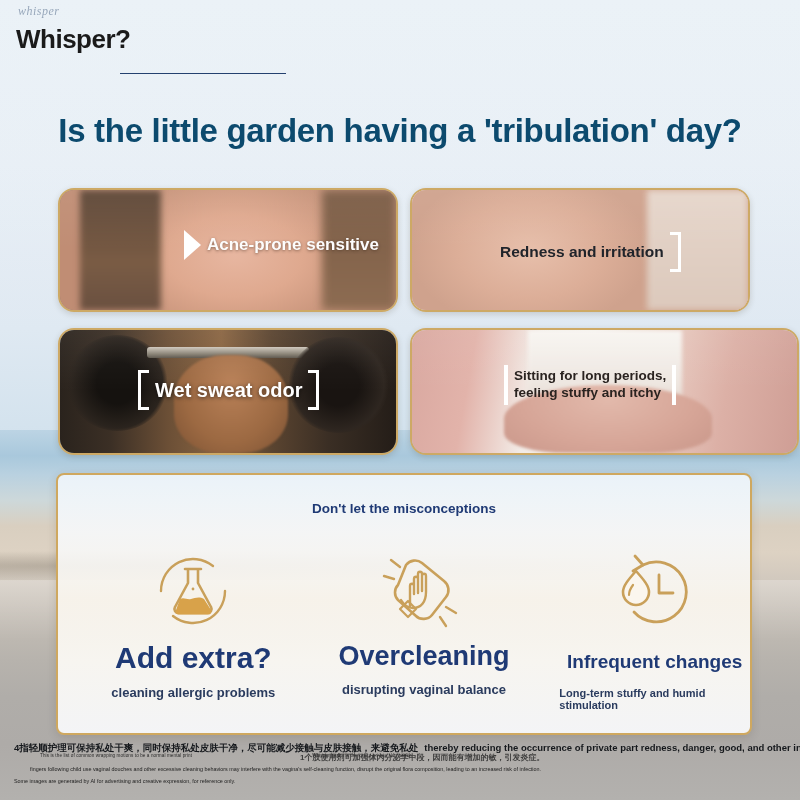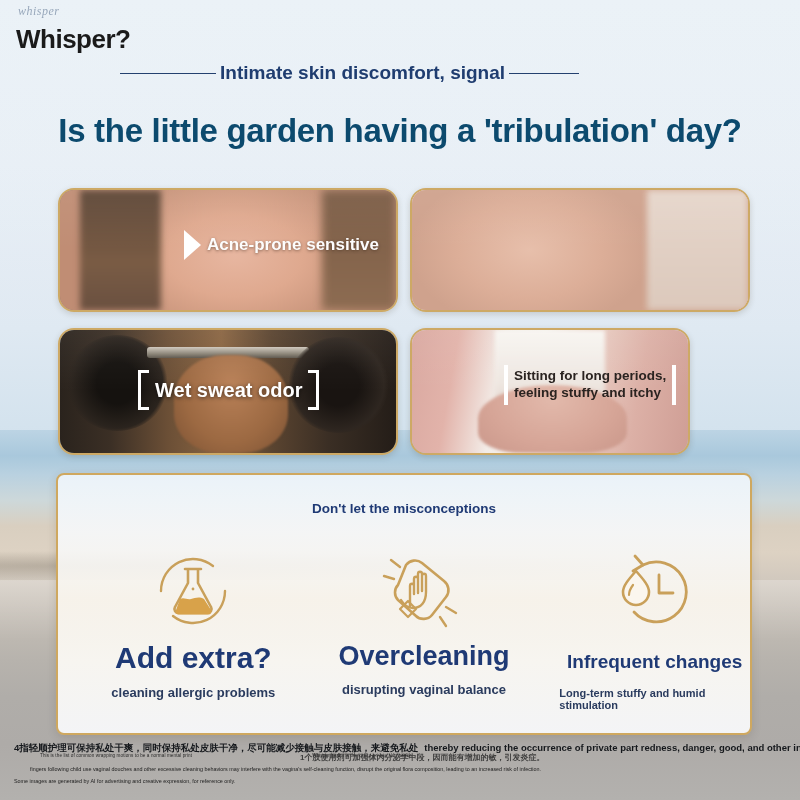--- a/index.html
+++ b/index.html
@@ -84,21 +84,21 @@
   .card {
     position: absolute;
     border: 2px solid #cda965;
     border-radius: 16px;
     overflow: hidden;
     box-shadow: 0 2px 6px rgba(60,50,30,.18);
   }
   #card-0 { left: 58px;  top: 188px; width: 340px; height: 124px; }
   #card-1 { left: 410px; top: 188px; width: 340px; height: 124px; }
   #card-2 { left: 58px;  top: 328px; width: 340px; height: 127px; }
-  #card-3 { left: 410px; top: 328px; width: 280px; height: 127px; }
+  #card-3 { left: 410px; top: 328px; width: 389px; height: 127px; }
 
   .card-photo { position: absolute; inset: 0; }
 
   
   #photo-0 {
     background:
       radial-gradient(ellipse 150px 90px at 52% 55%, #e7b6a0 0%, #dfa98f 45%, #c08d74 100%),
       linear-gradient(90deg, #8e6a53 0%, #a07a5e 18%, #c79a7d 35%, #e0b49a 55%, #b98f72 80%, #7d5f49 100%);
   }
   #photo-0::before {
@@ -280,38 +280,41 @@
 
 <div id="bg-sky"></div>
 <div id="bg-photo"></div>
 <div id="bg-glass"></div>
 
 <div id="watermark">whisper</div>
 <div id="brand">Whisper?</div>
 
 <div id="tagline-row">
   <div class="rule" id="rule-left"></div>
-  <div id="tagline">Intimate skin discomfort, signal</div>
   <div class="rule" id="rule-right"></div>
 </div>
 
 <div id="headline">Is the little garden having a 'tribulation' day?</div>
 
 <div class="card" id="card-0">
   <div class="card-photo" id="photo-0"></div>
   <div class="card-scrim"></div>
   <div class="card-label" id="label-0">
     <span class="tri"></span>
     <span class="txt">Acne-prone sensitive</span>
   </div>
 </div>
 
 <div class="card" id="card-1">
   <div class="card-photo" id="photo-1"></div>
   <div class="card-scrim"></div>
+  <div class="card-label" id="label-1">
+    <span class="txt">Redness and irritation</span>
+    <span class="bracket right"></span>
+  </div>
 </div>
 
 <div class="card" id="card-2">
   <div class="card-photo" id="photo-2">
     <div class="gym-bar"></div>
     <div class="gym-body"></div>
   </div>
   <div class="card-scrim"></div>
   <div class="card-label" id="label-2">
     <span class="bracket left"></span>

